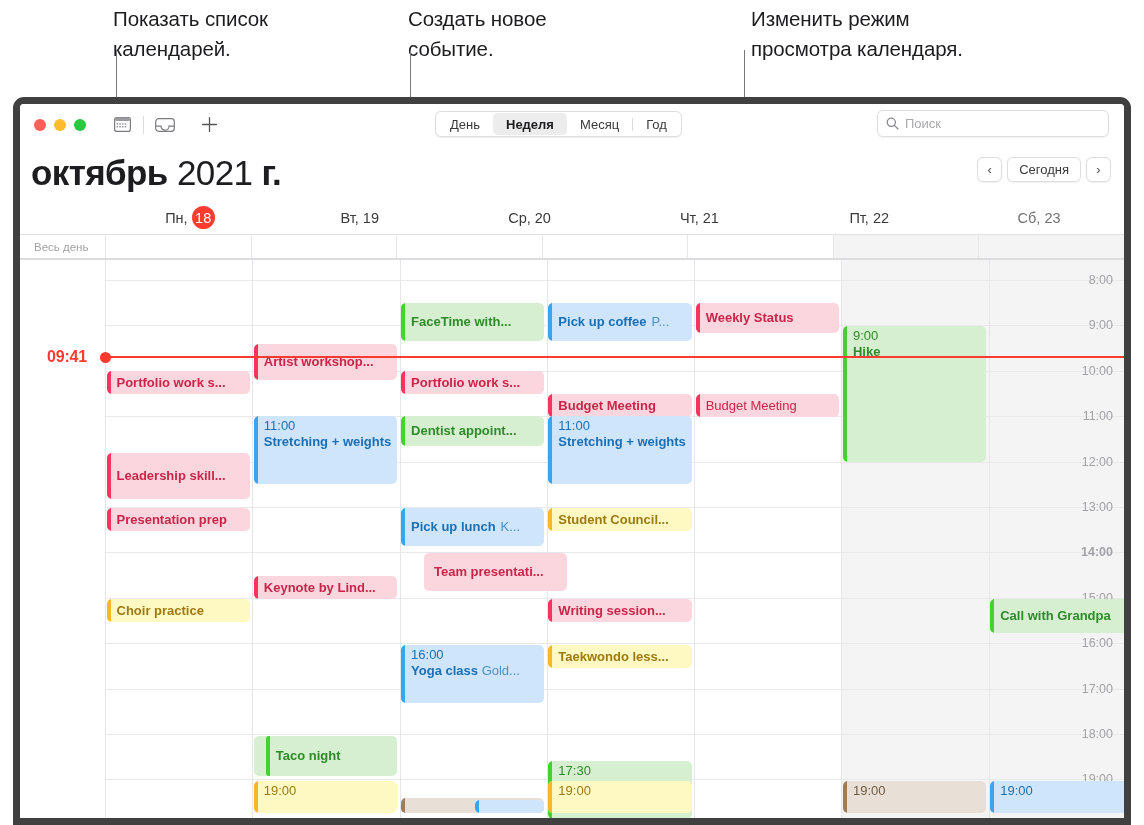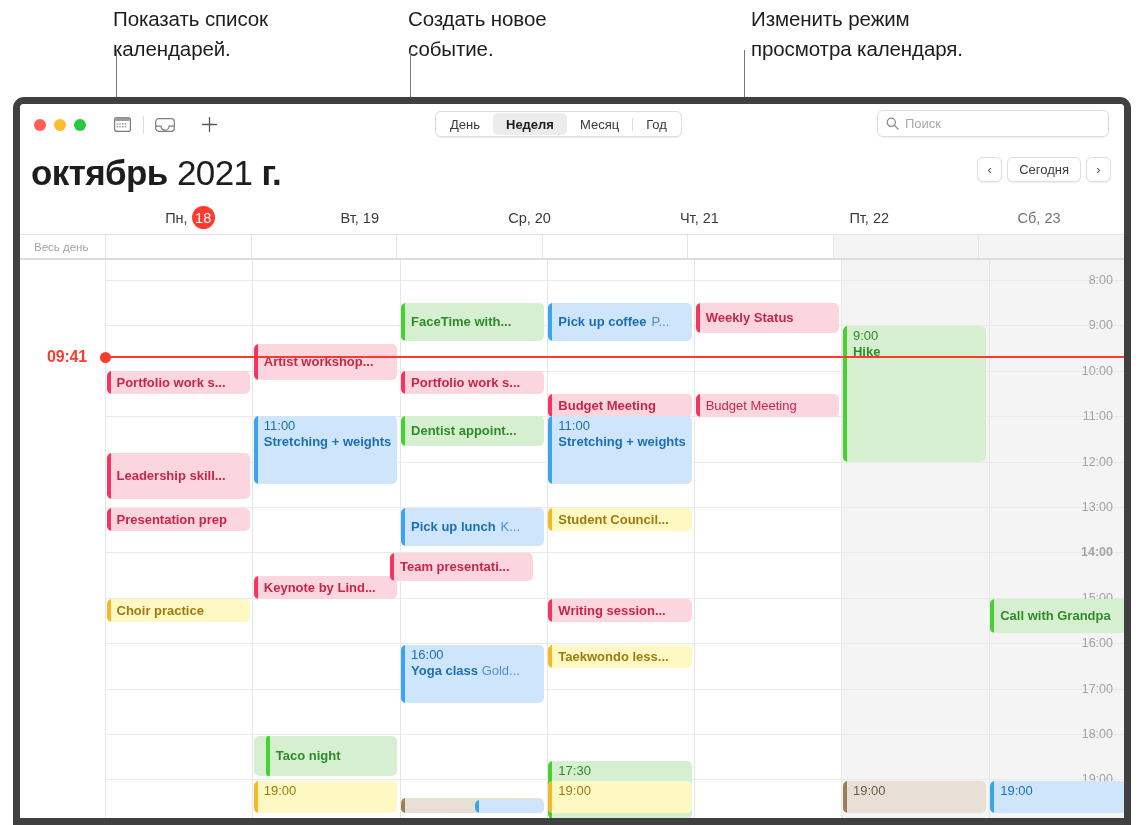--- a/index.html
+++ b/index.html
@@ -454,21 +454,21 @@
               <span class="ttitle">Dentist appoint...</span>
             </div>
           </div>
           <div class="ev c-blue oneline" style="left: 381.071px; width: 143.286px; top: 248px; height: 38px;">
             <div class="bar"></div>
             <div class="body">
               <span class="ttitle">Pick up lunch</span>
               <span class="tloc">K...</span>
             </div>
           </div>
-          <div class="ev c-red oneline" style="left: 370px; width: 143.286px; top: 293px; height: 28px;">
+          <div class="ev c-red oneline" style="left: 404px; width: 143.286px; top: 293px; height: 38px; align-items: center;">
             <div class="bar"></div>
             <div class="body">
               <span class="ttitle">Team presentati...</span>
             </div>
           </div>
           <div class="ev c-blue" style="left: 381.071px; width: 143.286px; top: 385px; height: 58px;">
             <div class="bar"></div>
             <div class="body">
               <div class="ttime">16:00</div>
               <div><span class="ttitle">Yoga class</span><span class="tloc"> Gold...</span></div>

